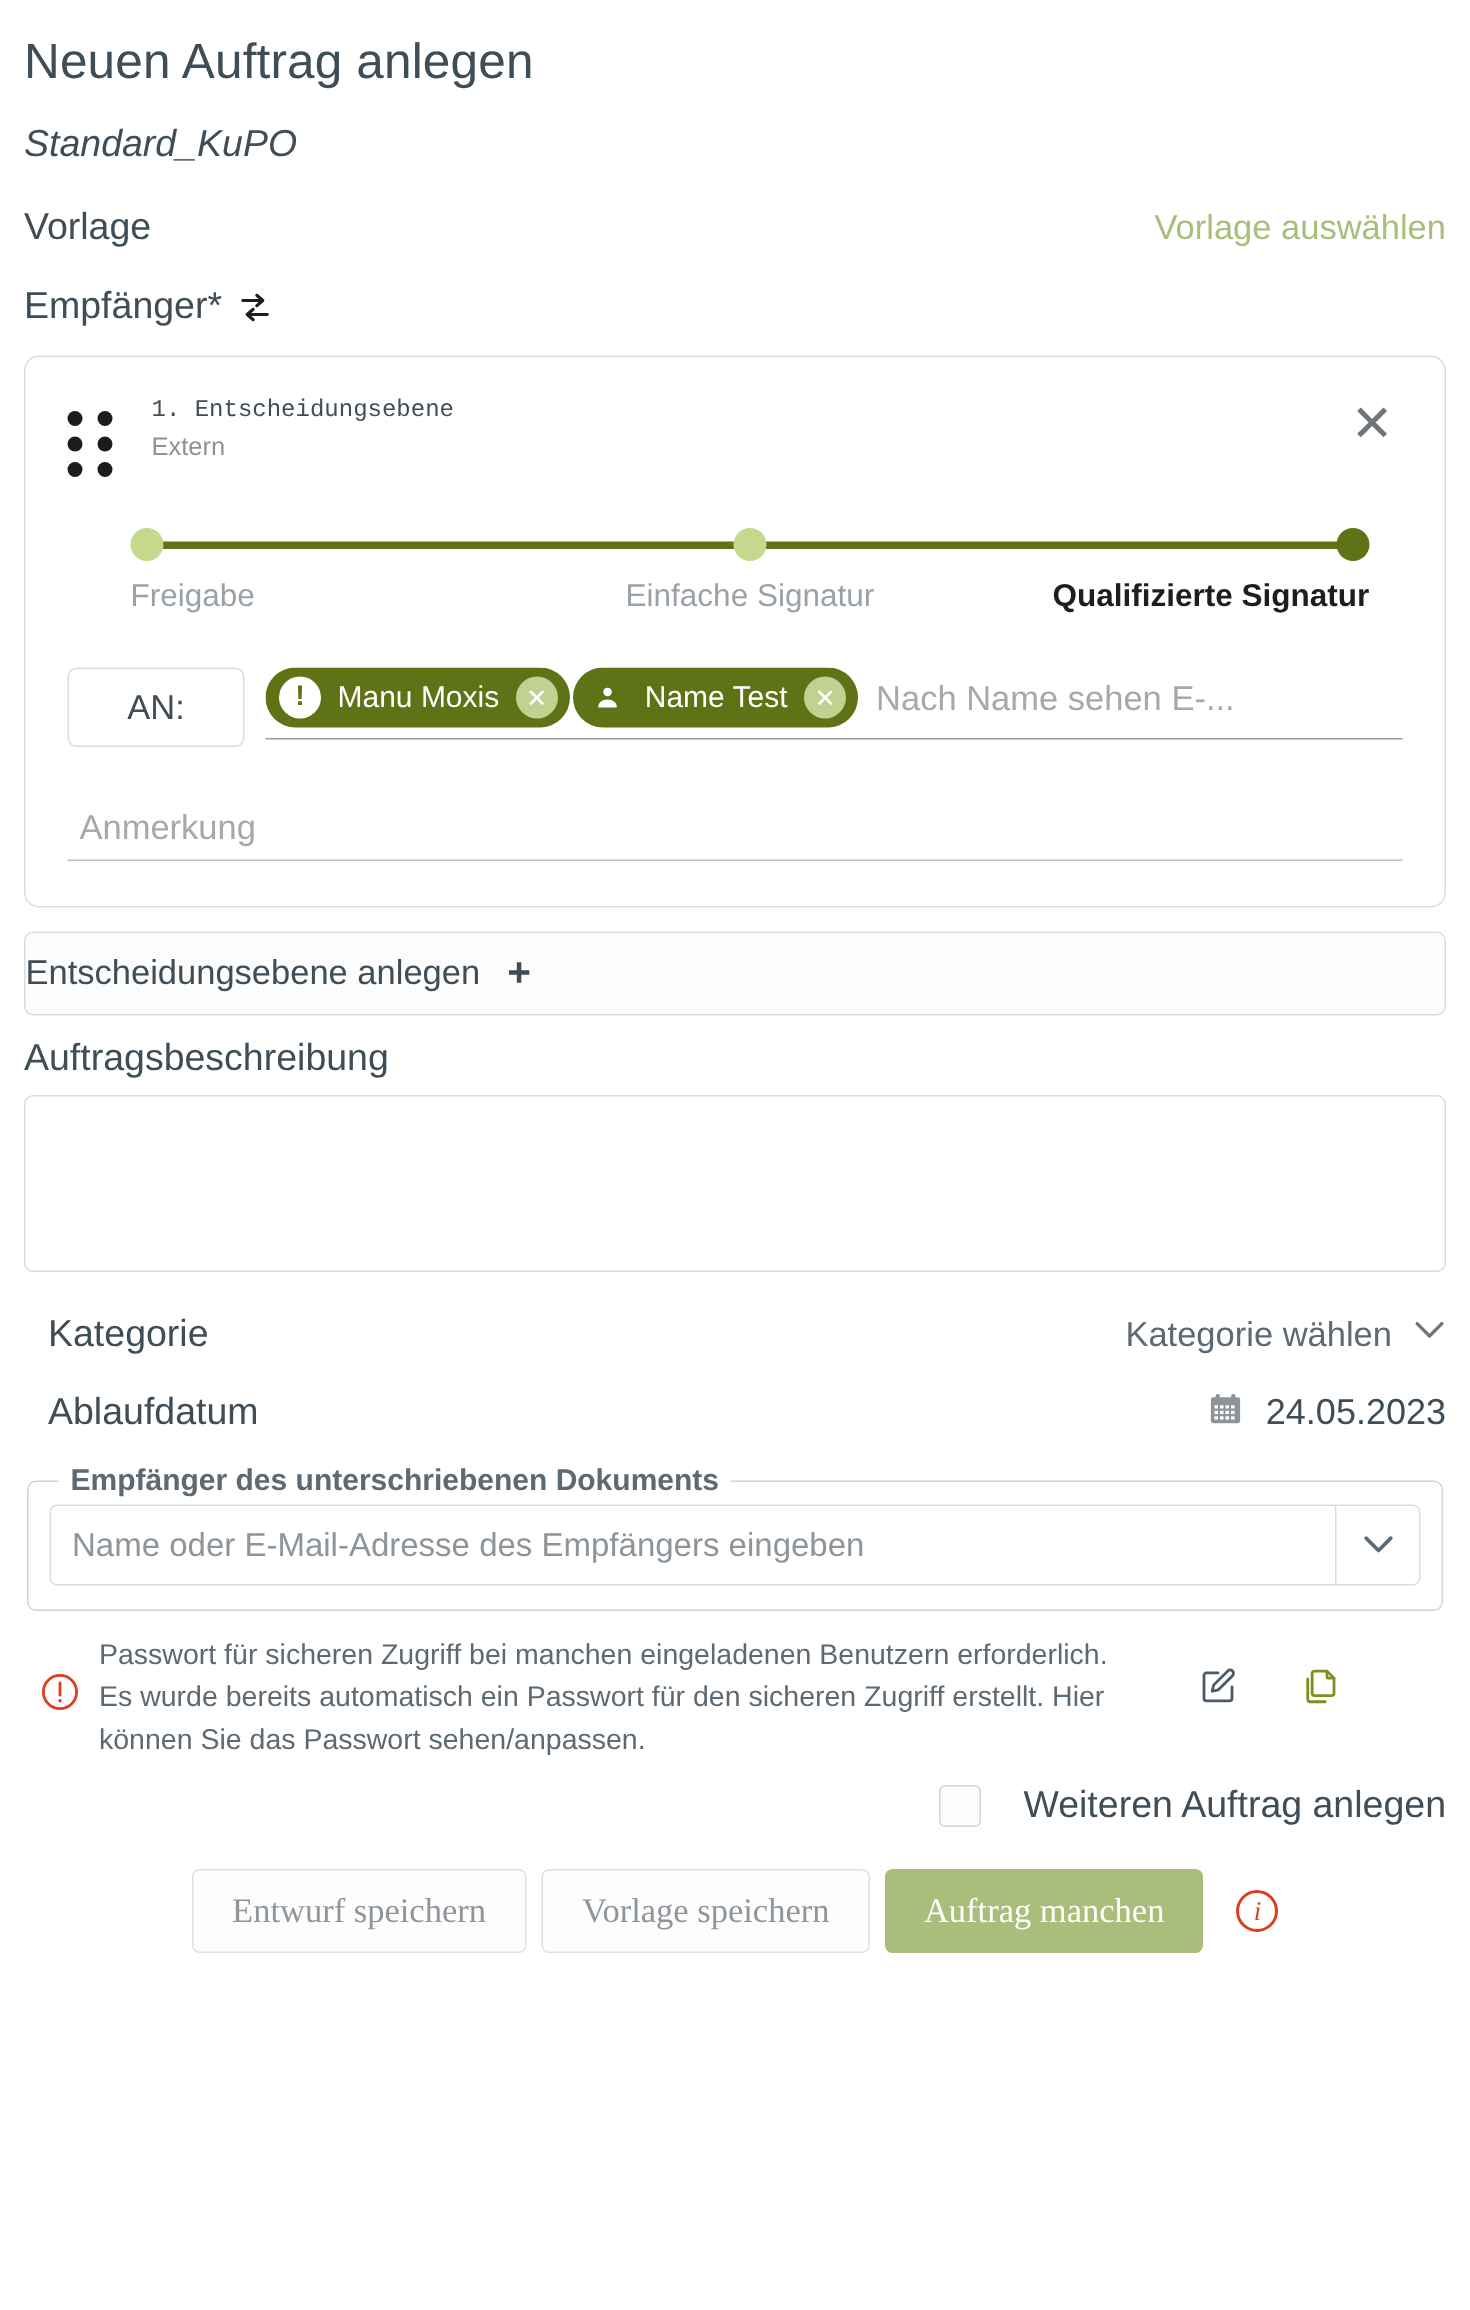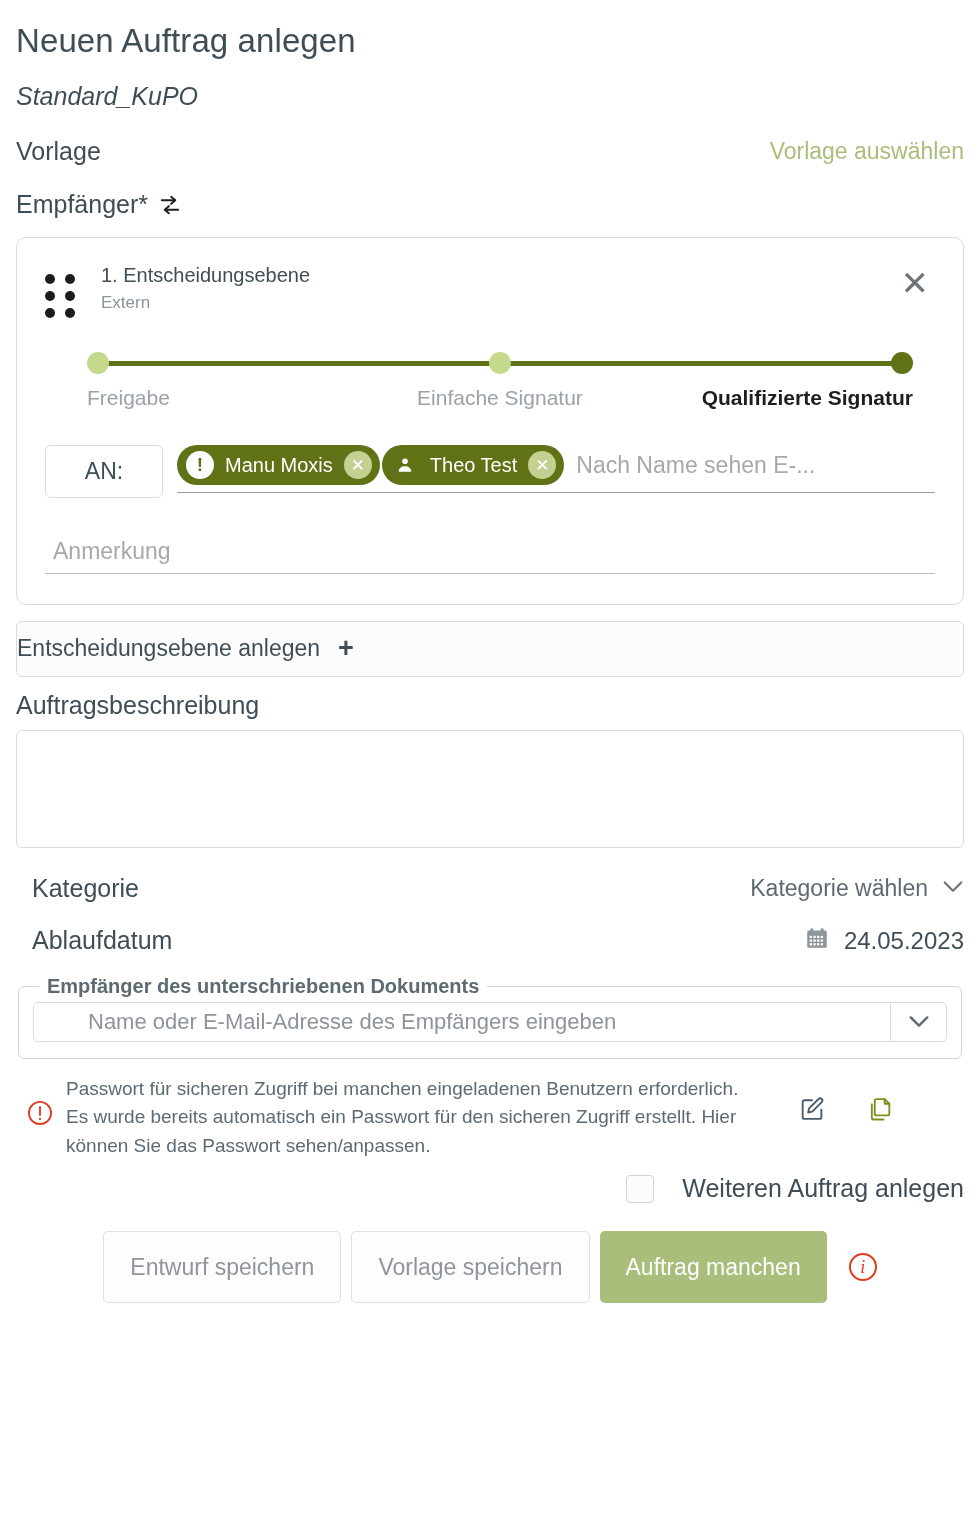--- a/index.html
+++ b/index.html
@@ -75,24 +75,25 @@
     cursor: grab;
   }
   .drag-handle i {
     display: block;
     width: 10px; height: 10px;
     border-radius: 50%;
     background: #1c1c1c;
   }
   .card-head-text { flex: 1; }
   .level-title {
-    font-size: 20px;
+    font-size: 16px;
     color: #3f4d56;
     font-weight: 400;
     line-height: 1.15;
+    font-family: Liberation Mono, monospace;
   }
   .level-sub {
     font-size: 17px;
     color: #8b949b;
     margin-top: 6px;
   }
   .close-x {
     font-size: 34px;
     line-height: 1;
     color: #6e7478;
@@ -283,24 +284,23 @@
     font-weight: bold;
     color: #5d6a73;
     padding: 0 8px;
     margin-left: 6px;
   }
   .select-wrap {
     display: flex;
     align-items: center;
     border: 1px solid #d8dde1;
     border-radius: 5px;
-    height: 40px;
+    height: 54px;
     background: #fff;
     overflow: hidden;
-    padding-left: 40px;
   }
   .select-input {
     flex: 1;
     border: none;
     outline: none;
     font-family: "Liberation Sans", sans-serif;
     font-size: 22px;
     color: #3f4d56;
     padding: 0 14px;
     background: transparent;
@@ -363,24 +363,24 @@
 
   
   .footer {
     display: flex;
     align-items: center;
     justify-content: center;
     gap: 10px;
     margin-top: 28px;
   }
   .btn {
-    height: 72px;
+    height: 56px;
     border-radius: 5px;
     font-size: 23px;
-    font-family: Liberation Sans, sans-serif;
+    font-family: Liberation Serif, serif;
     display: inline-flex;
     align-items: center;
     justify-content: center;
     padding: 0 26px;
     cursor: pointer;
   }
   .btn-ghost {
     border: 1px solid #e0e0e0;
     background: #fdfdfd;
     color: #8e959b;
@@ -474,21 +474,21 @@
           <span class="chip-remove">✕</span>
         </span>
 
         <span class="chip">
           <span class="chip-badge">
             <svg width="20" height="20" viewBox="0 0 24 24" fill="#ffffff">
               <circle cx="12" cy="7.5" r="3.4"></circle>
               <path d="M4.5 20c0-4.1 3.4-6.4 7.5-6.4s7.5 2.3 7.5 6.4z"></path>
             </svg>
           </span>
-          <span class="chip-text">Theo Test</span>
+          <span class="chip-text">Name Test</span>
           <span class="chip-remove">✕</span>
         </span>
 
         <span class="chips-placeholder">Nach Name sehen E-...</span>
       </div>
     </div>
 
     <div class="note-field">Anmerkung</div>
   </div>
 

